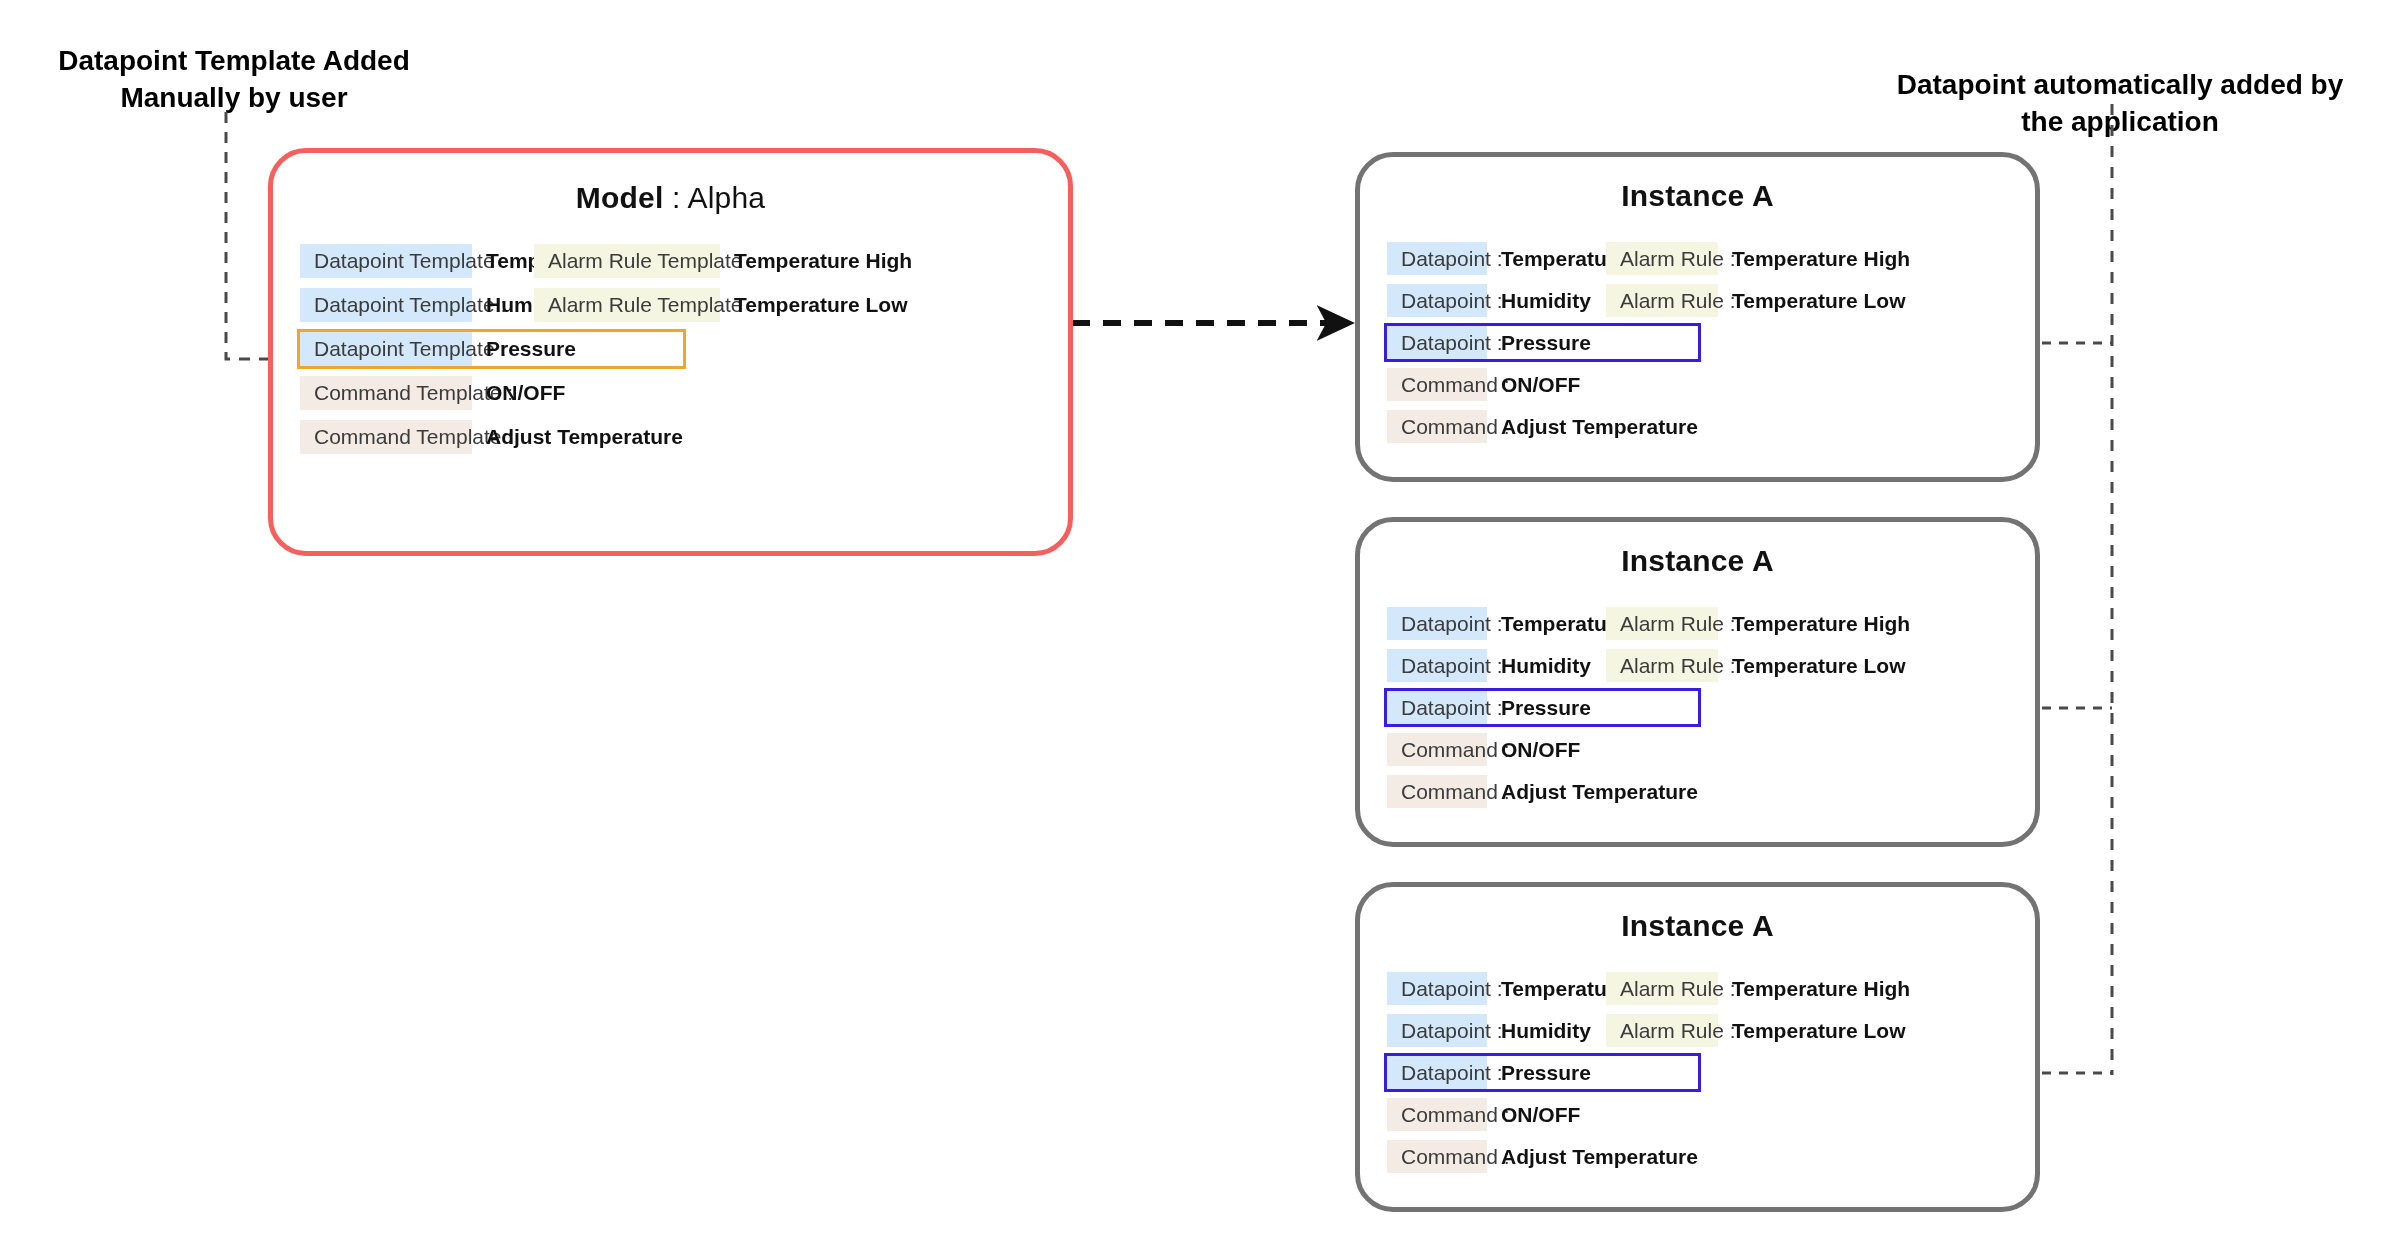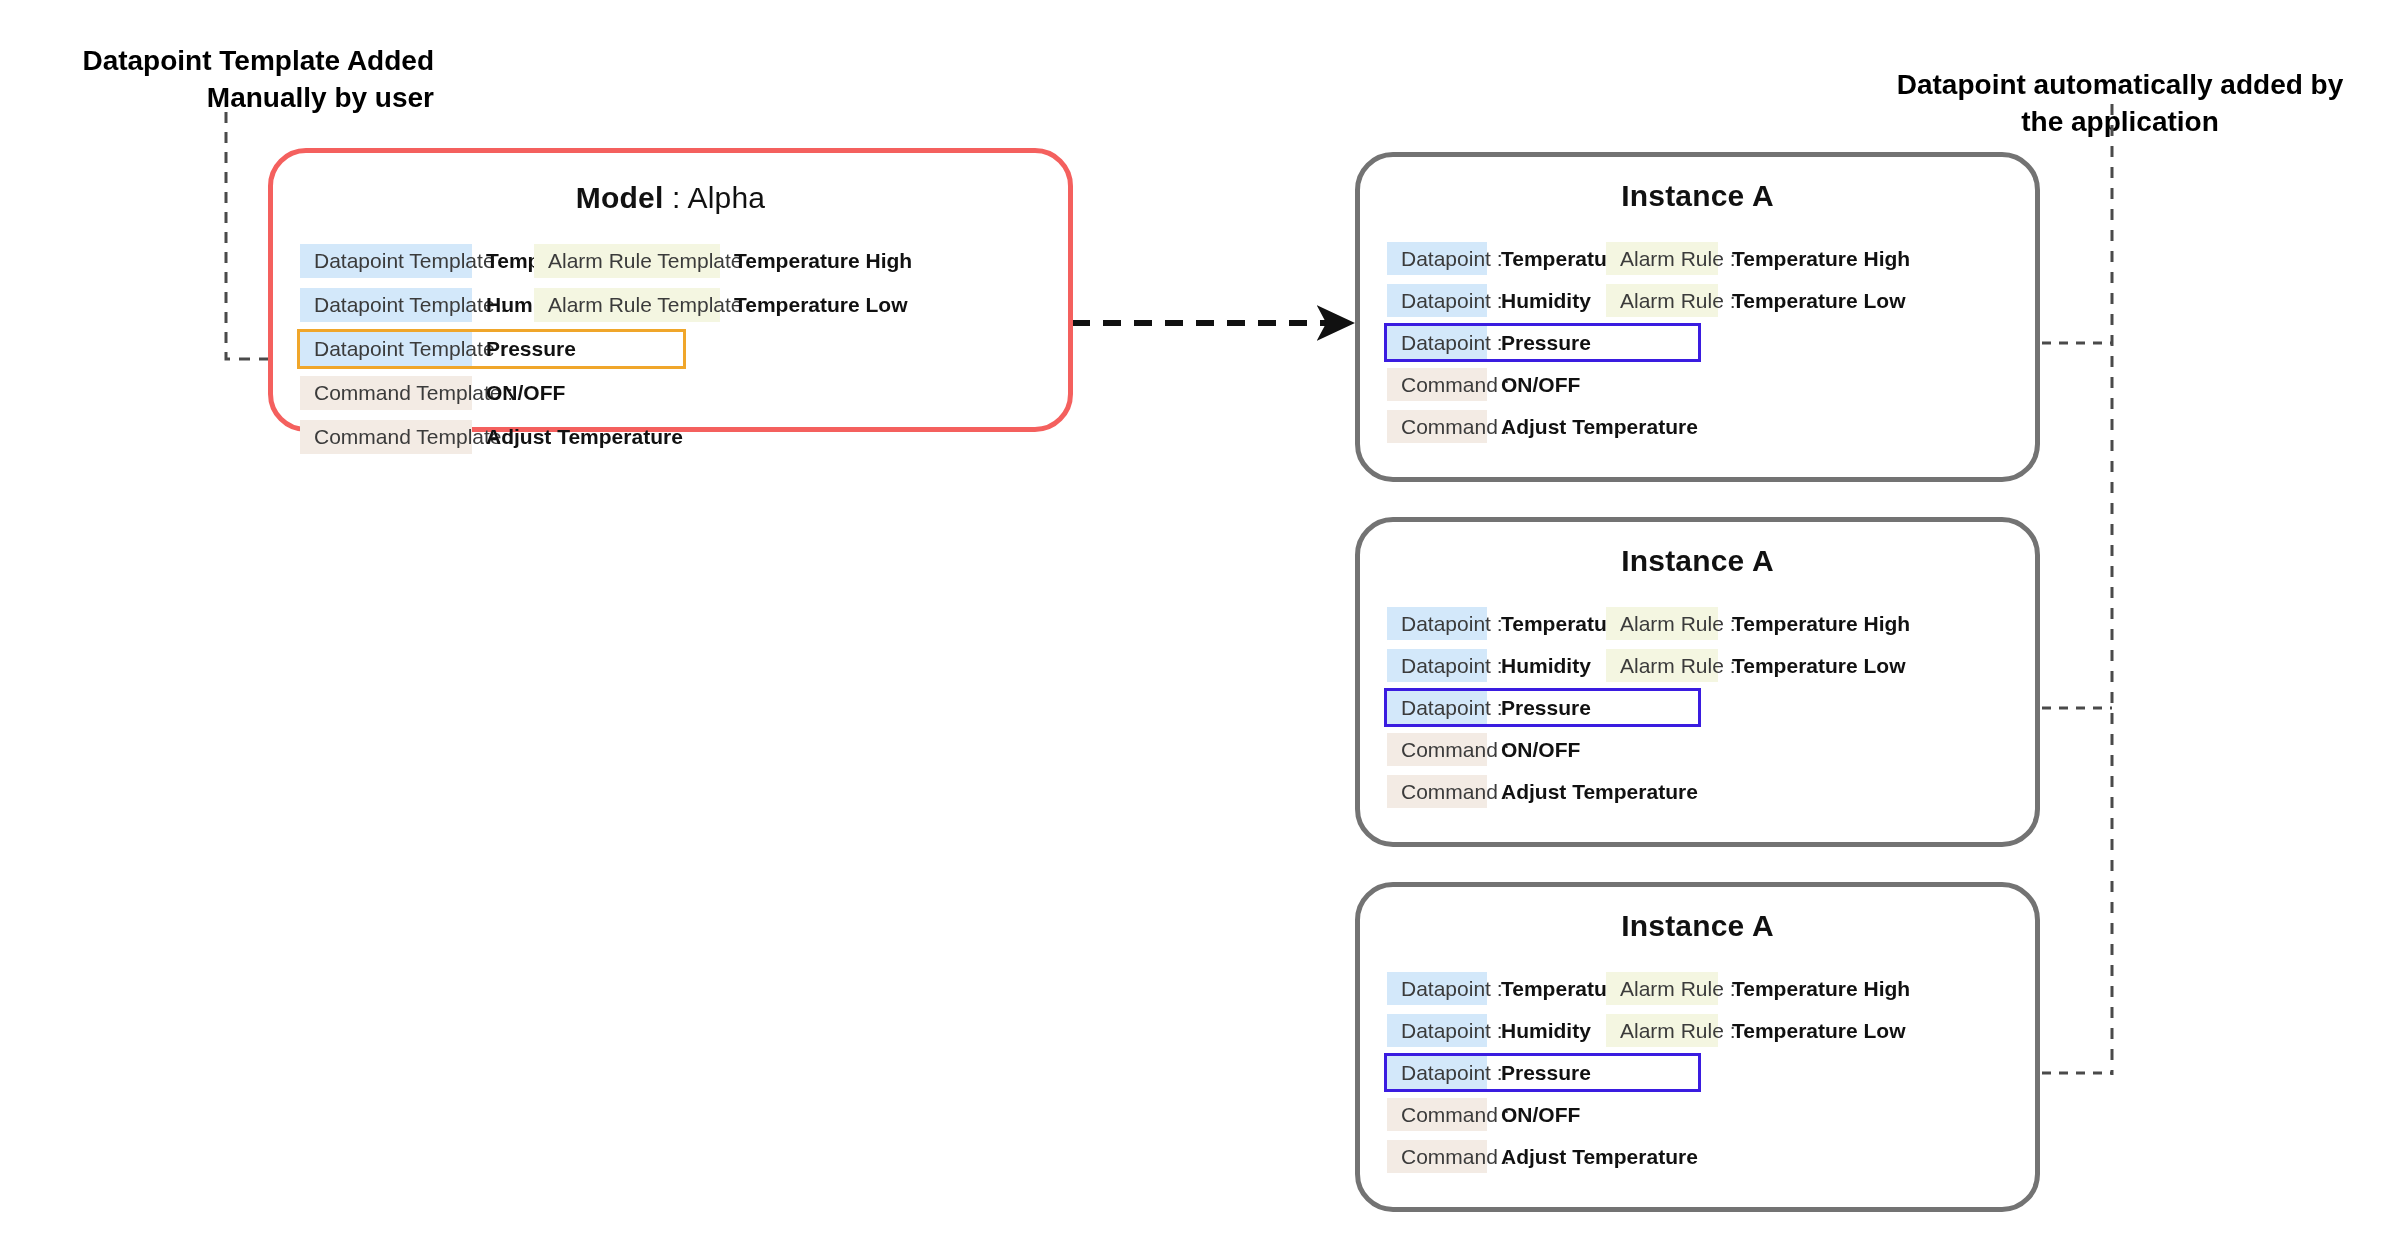--- a/index.html
+++ b/index.html
@@ -22,21 +22,21 @@
   
   .callout {
     position: absolute;
     font-weight: bold;
     font-size: 28px;
     line-height: 1.33;
     color: #000000;
     text-align: center;
     white-space: pre-line;
   }
-  #callout-left  { left: 34px;  top: 42px;  width: 400px; text-align: right; }
+  #callout-left  { left: 34px;  top: 42px;  width: 400px; }
   #callout-right { left: 1885px; top: 26px; width: 470px; margin-top: 40px; }
 
   
   #connectors {
     position: absolute;
     left: 0; top: 0;
     width: 2389px;
     height: 1236px;
     pointer-events: none;
   }
@@ -133,21 +133,21 @@
 
     <line x1="1072" y1="323" x2="1349" y2="323" stroke="#111111" stroke-width="6" stroke-dasharray="18 13" marker-end="url(#arrowhead)"></line>
 
     <path d="M 2112,104 L 2112,1075" fill="none" stroke="#4a4a4a" stroke-width="3" stroke-dasharray="11 10"></path>
 
     <line x1="1702" y1="343" x2="2112" y2="343" stroke="#4a4a4a" stroke-width="3" stroke-dasharray="9 8"></line>
     <line x1="1702" y1="708" x2="2112" y2="708" stroke="#4a4a4a" stroke-width="3" stroke-dasharray="9 8"></line>
     <line x1="1702" y1="1073" x2="2112" y2="1073" stroke="#4a4a4a" stroke-width="3" stroke-dasharray="9 8"></line>
   </svg>
 
-  <div class="card model" id="model-card" style="left:268px; top:148px; width:805px; height:284px;">
+  <div class="card model" id="model-card" style="left:268px; top:148px; width:805px; height:408px;">
 
     <div class="card-title" style="margin-top:28px;">
       <span>Model</span><span class="title-soft"> : </span><span class="title-soft">Alpha</span>
     </div>
 
     <div class="col-left" id="model-left-rows">
         <div class="row">
           <span class="chip dp">Datapoint Template :</span>
           <span class="val">Temperature</span>
         </div>

